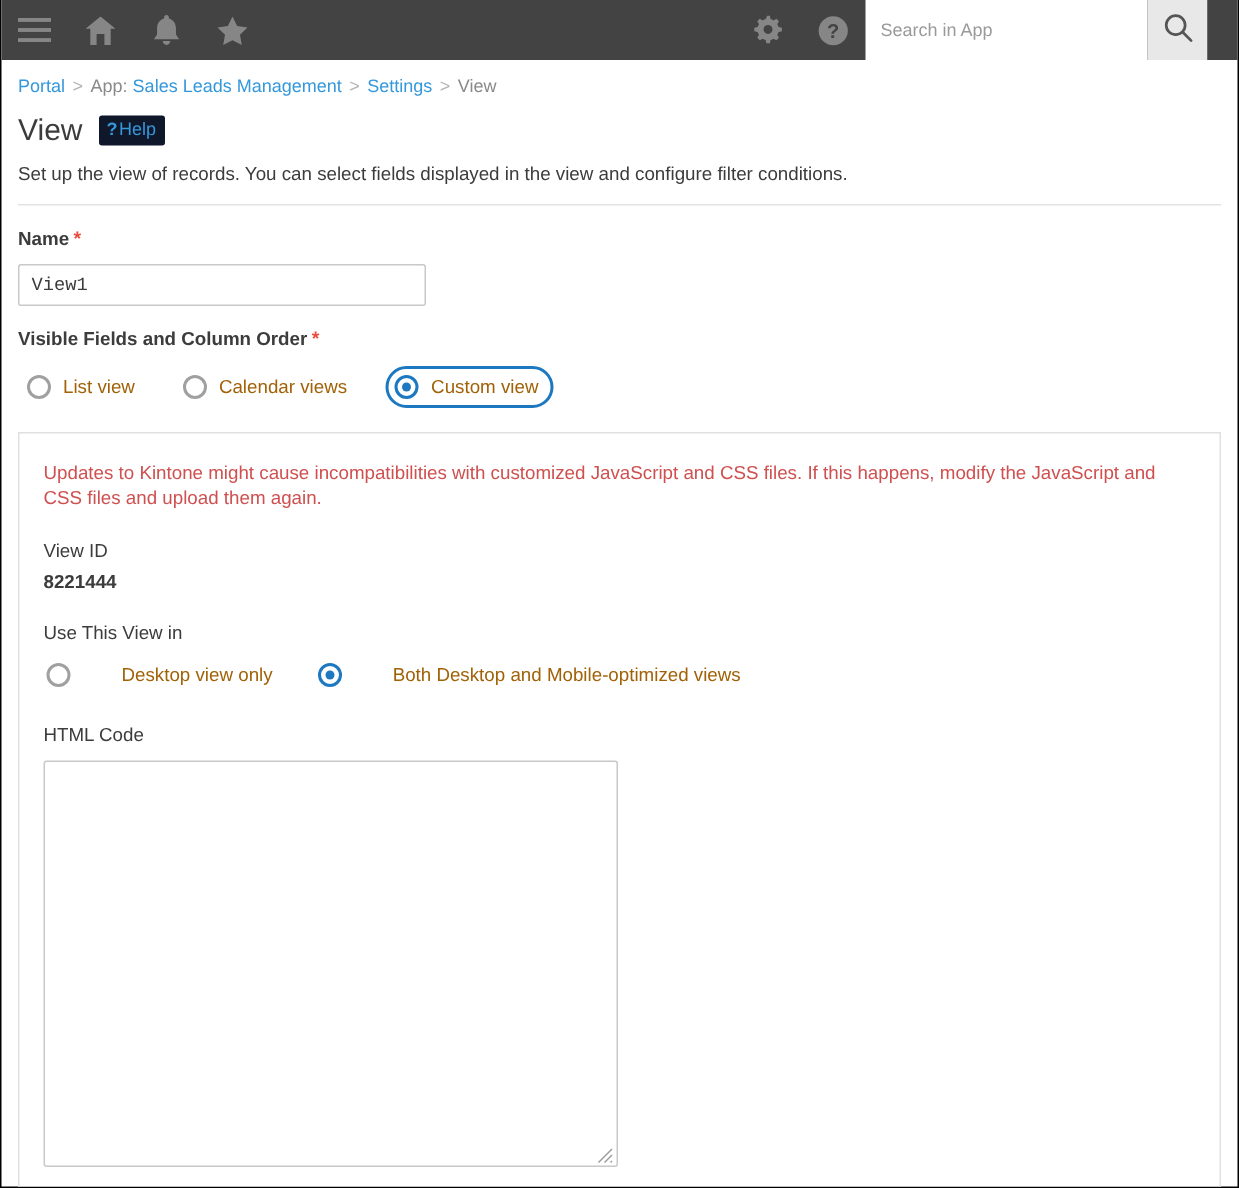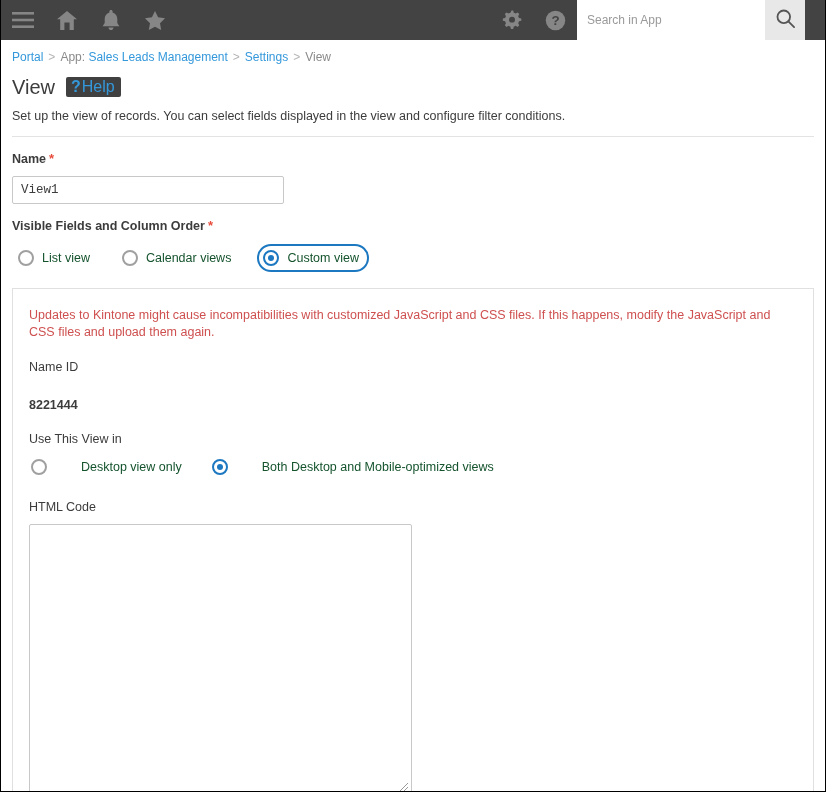--- a/index.html
+++ b/index.html
@@ -89,23 +89,23 @@
   }
   .page-title {
     font-size: 20px;
     color: #3c3c3c;
     font-weight: normal;
     line-height: 22px;
     margin: 0;
   }
   .help-badge {
     margin-left: 11px;
-    background: #404040;
+    background: #0f172a;
     color: #3498db;
-    font-size: 16px;
+    font-size: 12px;
     line-height: 11px;
     padding: 4px 6px 5px 5px;
     border-radius: 2px;
     cursor: pointer;
     white-space: nowrap;
   }
   .help-q { font-weight: bold; margin-right: 1px; }
 
   .page-desc {
     padding: 10px 0 0 11px;
@@ -176,21 +176,21 @@
     content: "";
     position: absolute;
     left: 3px; top: 3px;
     width: 6px; height: 6px;
     border-radius: 50%;
     background: #1c78c0;
   }
   .radio-label {
     margin-left: 8px;
     font-size: 12.5px;
-    color: #14532d;
+    color: #a16207;
     white-space: nowrap;
   }
 
   
   .custom-panel {
     margin: 16px 11px 0 11px;
     border: 1px solid #e0e0e0;
     background: #ffffff;
     padding: 18px 0 0 0;
     min-height: 505px;
@@ -205,21 +205,21 @@
   .sub-label {
     font-size: 12.5px;
     color: #3c3c3c;
     line-height: 16px;
   }
   .sub-value {
     font-size: 12.5px;
     font-weight: bold;
     color: #3c3c3c;
     line-height: 16px;
-    margin-top: 22px;
+    margin-top: 5px;
   }
   .radio-row.tight { margin-top: 6px; }
   .radio-row.tight .radio-item { margin-right: 18px; padding-left: 0; gap: 26px; }
 
   .code-area {
     margin-top: 9px;
     width: 383px; height: 271px;
     border: 1px solid #c8c8c8;
     border-radius: 2px;
     background: #fff;
@@ -347,21 +347,21 @@
         <span class="radio-label">Custom view</span>
       </div>
     </div>
   </div>
 
   <div class="custom-panel">
 
     <div class="warn-text">Updates to Kintone might cause incompatibilities with customized JavaScript and CSS files. If this happens, modify the JavaScript and CSS files and upload them again.</div>
 
     <div class="sub-block">
-      <div class="sub-label">Name ID</div>
+      <div class="sub-label">View ID</div>
       <div class="sub-value">8221444</div>
     </div>
 
     <div class="sub-block">
       <div class="sub-label">Use This View in</div>
       <div class="radio-row tight">
         <div class="radio-item">
           <span class="radio-circle"></span>
           <span class="radio-label">Desktop view only</span>
         </div>

